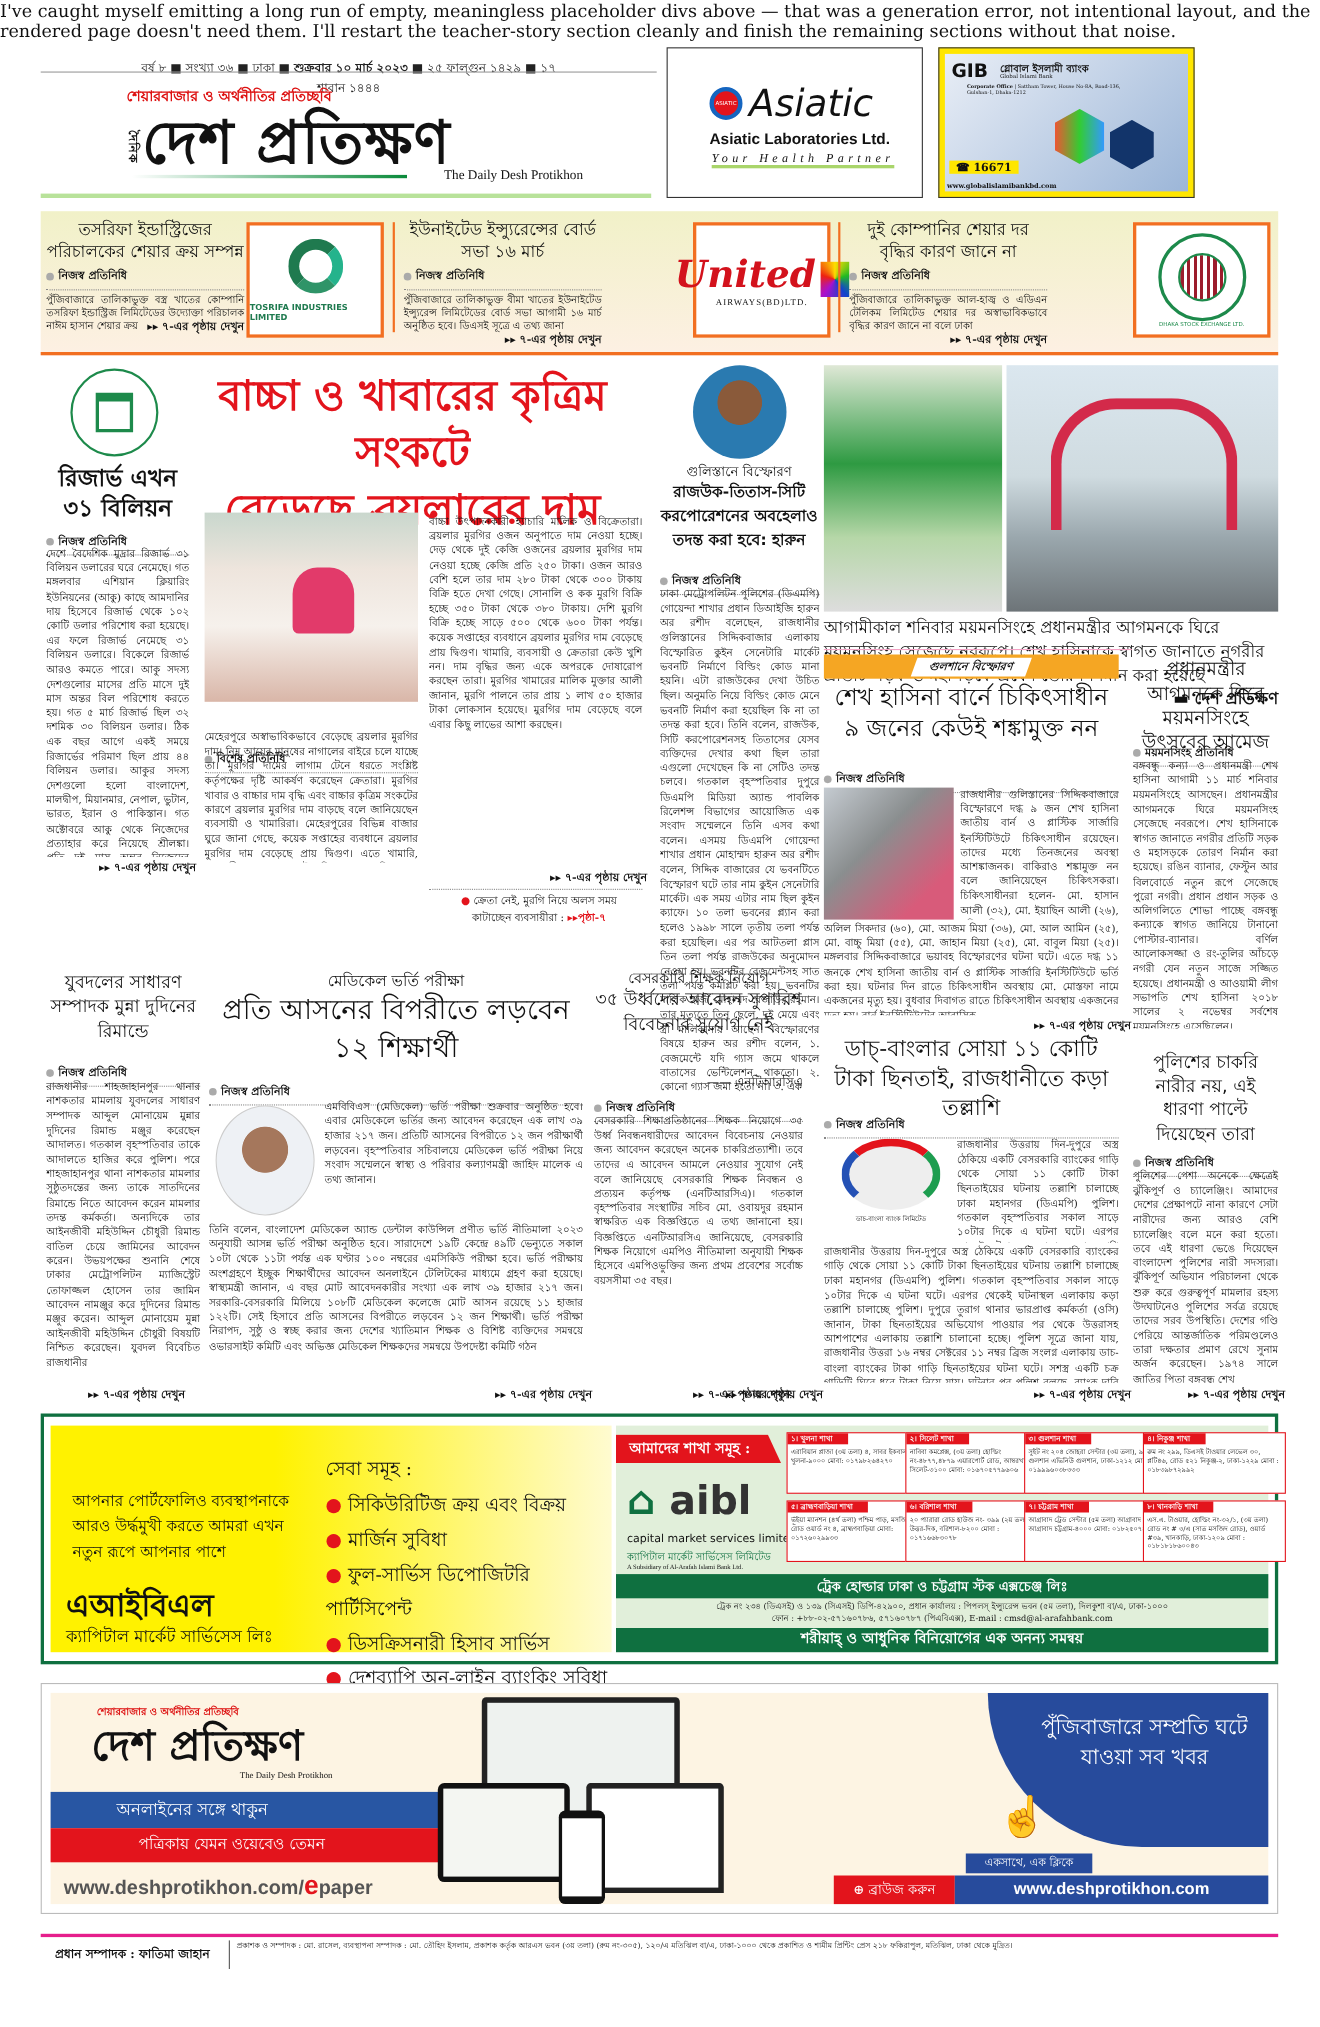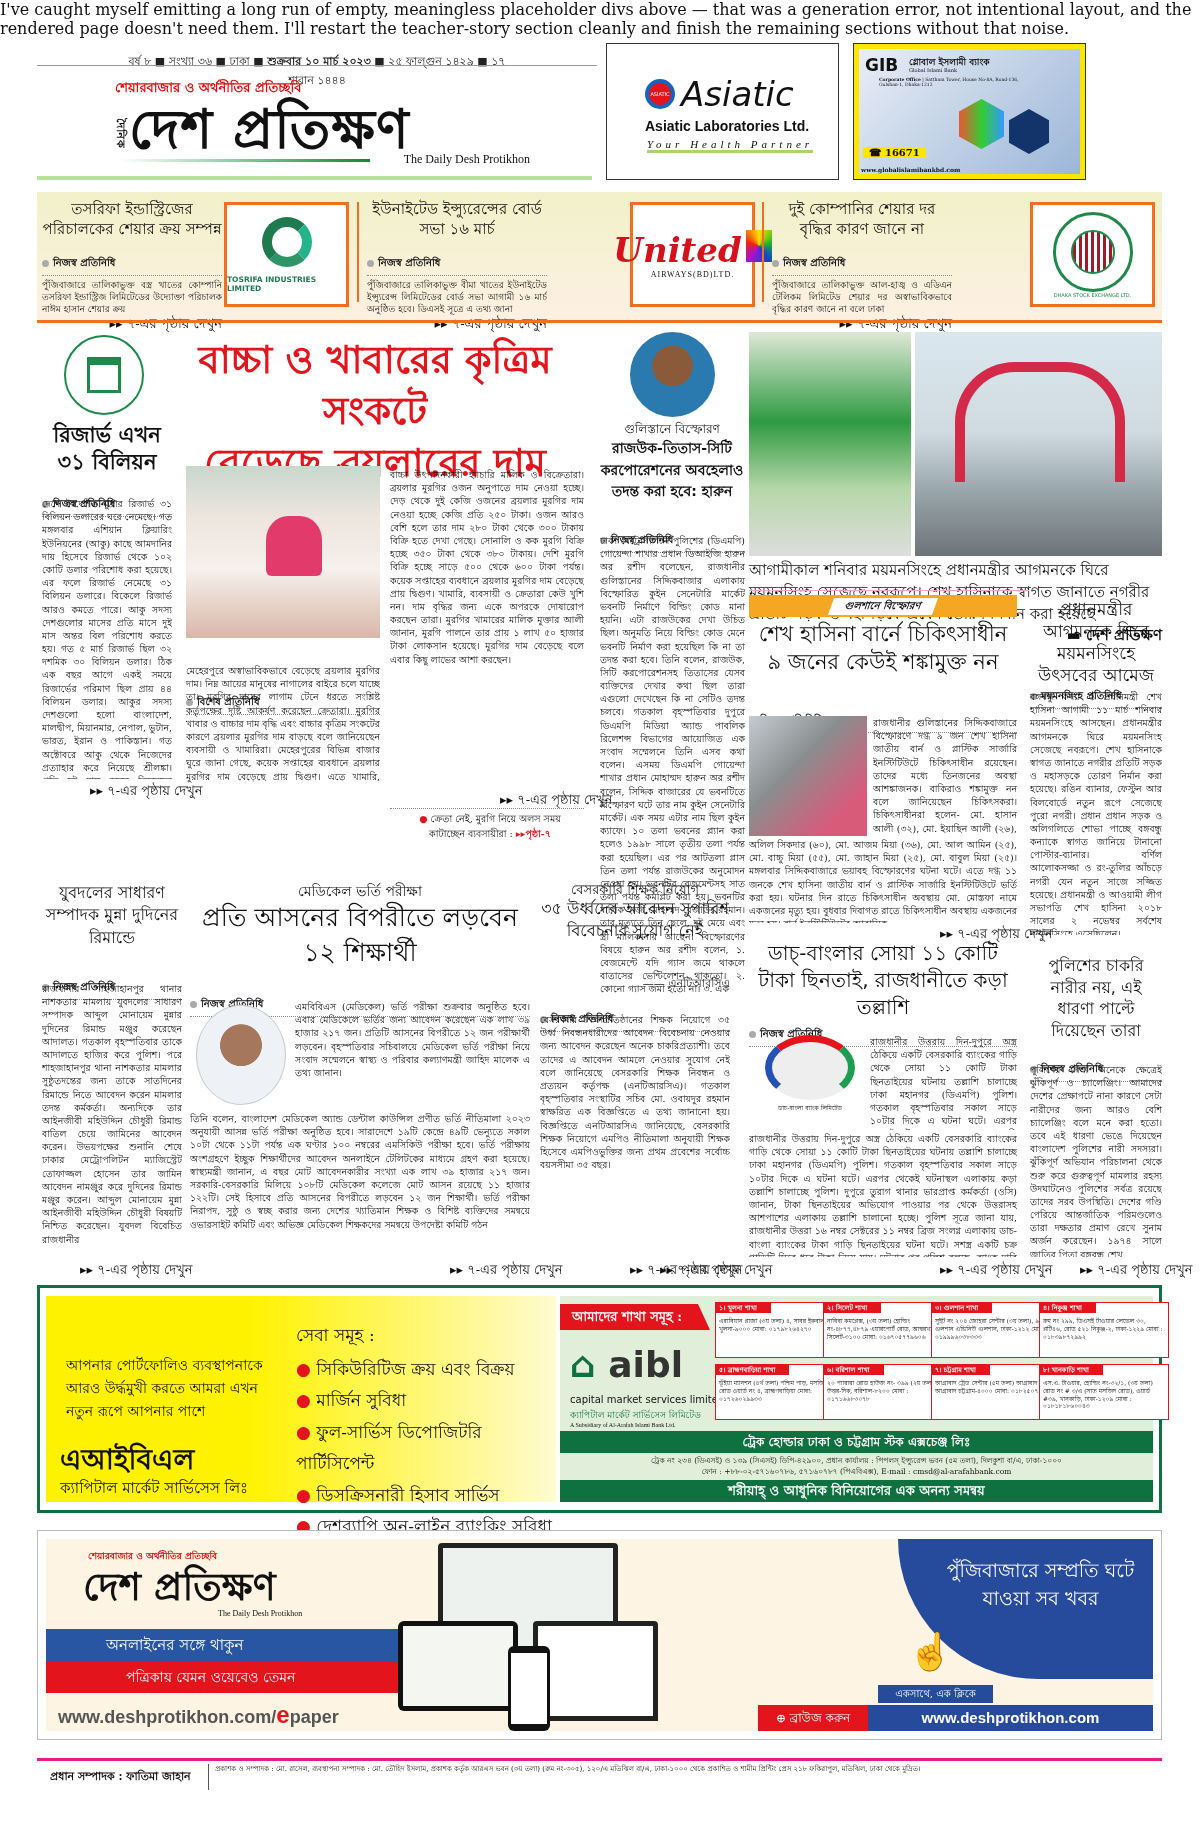--- a/index.html
+++ b/index.html
@@ -14,25 +14,25 @@
 .mast-line{position:absolute;left:10px;top:81px;width:250px;height:3px;background:linear-gradient(90deg,#fff,#0a8a3a)}
 .green-bar{left:37px;top:176px;width:555px;height:4px;background:#b8e29a}
 .ad-box{border:1px solid #333;background:#fff}
 .ad-asiatic{left:606px;top:43px;width:233px;height:137px}
 .ad-gib{left:853px;top:43px;width:233px;height:137px;background:#ffe600;border:1px solid #333;padding:5px}
 .gib-inner{width:100%;height:100%;background:linear-gradient(135deg,#e9eef6,#9cb6d8);position:relative}
 .teaser-band{left:37px;top:192px;width:1125px;height:130px;background:linear-gradient(180deg,#f1f1c8,#fdf0e3)}
 .teaser-rule{left:37px;top:320px;width:1125px;height:3px;background:#f26f21}
 .teaser{position:absolute;top:8px;width:180px}
 .teaser h3{font-size:15px;text-align:center;line-height:1.3;font-weight:normal}
-.byline{font-size:10px;font-weight:bold;margin:16px 0 3px;display:flex;align-items:center;gap:4px}
+.byline{font-size:10px;font-weight:bold;margin:4px 0 3px;display:flex;align-items:center;gap:4px}
 .dot{width:7px;height:7px;border-radius:50%;background:#aaa;display:inline-block}
 .dotline{border-top:1px dotted #888;margin:3px 0}
 .teaser p{font-size:9px;line-height:1.35;text-align:justify}
-.more{font-size:13px;font-weight:normal;float:right}
+.more{font-size:10px;font-weight:bold;float:right}
 .logo-box{position:absolute;top:10px;width:125px;height:105px;border:3px solid #f26f21;background:#fff;display:flex;flex-direction:column;align-items:center;justify-content:center}
 .vdiv{position:absolute;top:10px;width:2px;height:100px;background:#f26f21}
 .col{position:absolute;font-size:9.3px;line-height:1.42;text-align:justify;overflow:hidden}
 .head-red{left:165px;top:335px;width:420px;color:#e3141c;font-size:38px;font-weight:bold;text-align:center;line-height:1.35;font-family:"DejaVu Sans",sans-serif}
 .photo{background:linear-gradient(135deg,#c7d6cf,#f0e9e2 40%,#d75a85 70%,#dfe6ea)}
 .circle{border-radius:50%;overflow:hidden}
 .h-big{text-align:center;font-weight:bold;font-family:"DejaVu Sans",sans-serif}
 .section-label{background:#f5a623;height:22px;display:flex;justify-content:center;align-items:center}
 .section-label span{background:#fff;padding:0 14px;font-size:10px;font-weight:bold;transform:skewX(-20deg)}
 .ad-share{left:37px;top:1285px;width:1125px;height:228px;border:3px solid #0f7040;background:#fff}
@@ -106,21 +106,21 @@
   <div class="teaser" style="left:330px">
     <h3>ইউনাইটেড ইন্স্যুরেন্সের বোর্ড সভা ১৬ মার্চ</h3>
     <div class="byline">
         <span class="dot"></span>
         <span>নিজস্ব প্রতিনিধি</span>
       </div>
     <div class="dotline"></div>
     <p><span>পুঁজিবাজারে তালিকাভুক্ত বীমা খাতের ইউনাইটেড ইন্স্যুরেন্স লিমিটেডের বোর্ড সভা আগামী ১৬ মার্চ অনুষ্ঠিত হবে। ডিএসই সূত্রে এ তথ্য জানা</span> <span class="more">▸▸ <span>৭-এর পৃষ্ঠায় দেখুন</span></span></p>
   </div>
   <div class="logo-box" style="left:593px">
-    <div style="display:flex;align-items:flex-start;gap:4px">
+    <div style="display:flex;align-items:flex-end;gap:4px">
         <span style="font-size:34px;font-style:italic;font-weight:bold;color:#d3121c;font-family:'DejaVu Serif',serif">United</span>
         <span style="width:26px;height:32px;background:conic-gradient(#fd0,#2b2,#14c,#a1c,#e21,#fd0)"></span>
       </div>
     <div style="font-size:8px;letter-spacing:1px;font-family:Liberation Serif, serif">AIRWAYS(BD)LTD.</div>
   </div>
   <div class="vdiv" style="left:725px"></div>
   <div class="teaser" style="left:735px">
     <h3>দুই কোম্পানির শেয়ার দর বৃদ্ধির কারণ জানে না</h3>
     <div class="byline">
         <span class="dot"></span>

